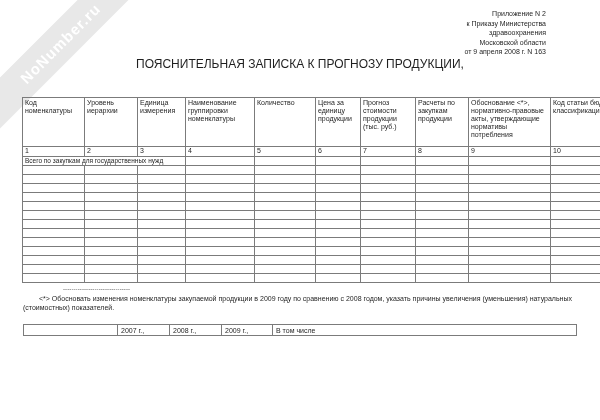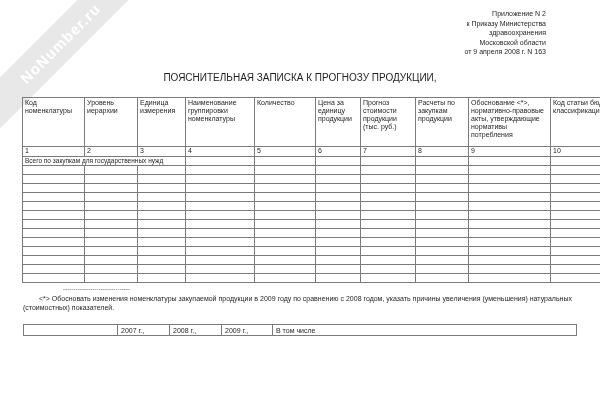--- a/index.html
+++ b/index.html
@@ -28,24 +28,23 @@
     top: 9px; right: 54px;
     text-align: right;
     font-size: 7px;
     line-height: 9.5px;
     z-index: 1;
   }
   .doc-title {
     position: absolute;
     top: 60px; left: 0; right: 0;
     text-align: center;
-    font-size: 10px;
+    font-size: 12px;
     line-height: 9.5px;
     z-index: 1;
-    margin-top: 13px;
   }
   .main-table-wrap {
     position: absolute;
     left: 22px; top: 97px;
     width: 578px; height: 187px;
     overflow: hidden;
     z-index: 1;
   }
   table {
     border-collapse: collapse;

